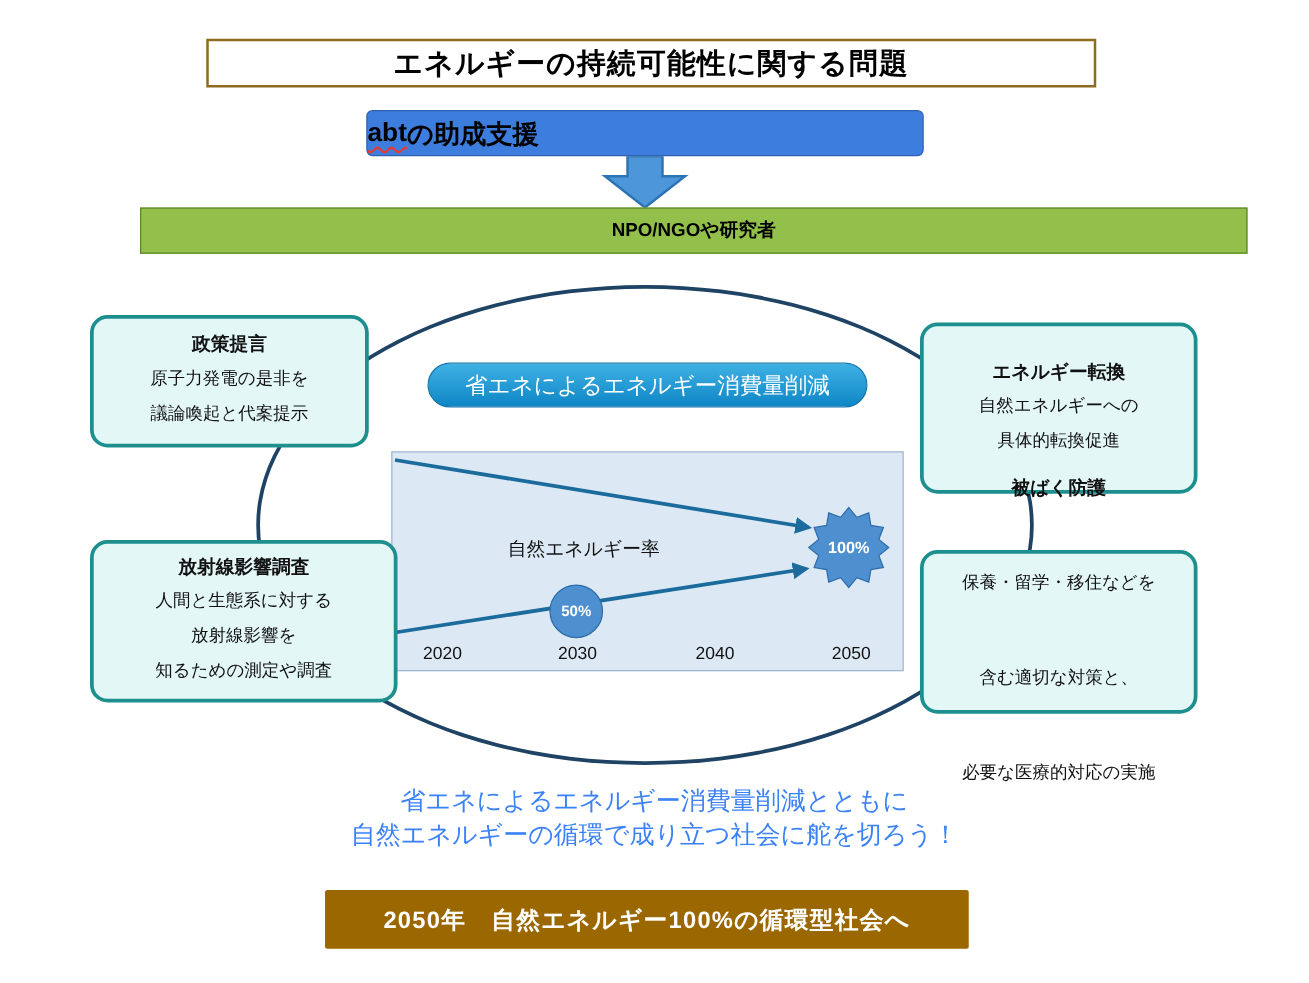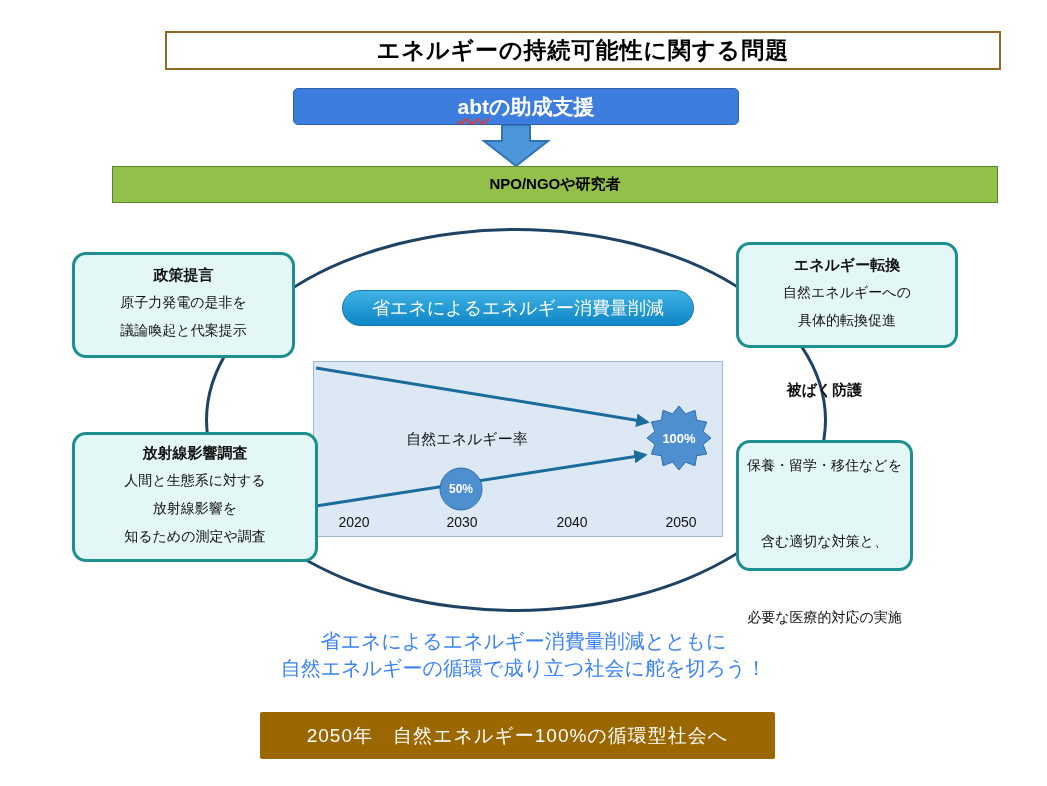--- a/index.html
+++ b/index.html
@@ -1,28 +1,28 @@
 <!DOCTYPE html>
 <html lang="ja" style="--title-border: #8F6B21; --funder-blue: #3D7DDE; --funder-border: #2E62B0; --arrow-fill: #4D96D9; --arrow-border: #2E74B5; --green-bar: #93C04A; --green-border: #59882B; --ellipse-border: #1F4364; --pill-top: #3FB1E3; --pill-bottom: #0E86C6; --teal-border: #1D8F8F; --box-bg: #E4F7F7; --chart-bg: #DCE9F5; --chart-border: #9FB8D1; --chart-line: #1B6B9C; --marker-fill: #4E8FD0; --goal-brown: #9A6700; --wavy-red: #E03C31;"><head>
 <meta charset="utf-8">
 <style>
   * { margin:0; padding:0; box-sizing:border-box; }
   body { background:#ffffff; font-family:"Liberation Sans","DejaVu Sans",sans-serif; }
   .slide { position:relative; width:1047px; height:786px; background:#fff; overflow:hidden; }
   .abs { position:absolute; }
 
-  .title-box { left:165px; top:31px; width:836px; height:39px;
+  .title-box { left:165px; top:31px; width:712px; height:39px;
     border:2px solid var(--title-border,#8F6B21); background:#fff;
     display:flex; align-items:center; justify-content:center;
     font-size:23px; font-weight:bold; color:#000; letter-spacing:1px; }
 
   .funder-btn { left:293px; top:88px; width:446px; height:37px;
     background:var(--funder-blue,#3D7DDE); border:1px solid var(--funder-border,#2E62B0);
-    border-radius:5px; display:flex; align-items:center; justify-content:center;
-    color:#ffffff; font-size:21px; font-weight:bold;padding-left:20px; }
+    border-radius:5px; display:flex; align-items:center; justify-content:flex-start;
+    color:#000000; font-size:21px; font-weight:bold; }
   .funder-hl { text-decoration-line:underline; text-decoration-style:wavy;
     text-decoration-color:var(--wavy-red,#E03C31); text-decoration-thickness:2px;
     text-underline-offset:4px; }
 
   .down-arrow { left:478px; top:125px; }
   .down-arrow polygon { fill:var(--arrow-fill,#4D96D9); stroke:var(--arrow-border,#2E74B5); stroke-width:2; }
 
   .actors-bar { left:72px; top:166px; width:886px; height:37px;
     background:var(--green-bar,#93C04A); border:1px solid var(--green-border,#59882B);
     display:flex; align-items:center; justify-content:center;
@@ -44,33 +44,33 @@
   .burst, .dot { fill:var(--marker-fill,#4E8FD0); stroke:#2F6DA8; stroke-width:1; }
   .burst-label { fill:#fff; font-weight:bold; font-size:13px; text-anchor:middle; }
   .dot-label { fill:#fff; font-weight:bold; font-size:12px; text-anchor:middle; }
   .chart-label { fill:#111; font-size:15px; text-anchor:middle; }
   .year { fill:#111; font-size:14px; text-anchor:middle; }
 
   .corner-box { border:3px solid var(--teal-border,#1D8F8F); border-radius:14px;
     background:var(--box-bg,#E4F7F7); display:flex; flex-direction:column;
     justify-content:center; align-items:center; text-align:center; color:#111; }
   .box-tl { left:72px;  top:252px; width:223px; height:106px;align-items:center; }
-  .box-tr { left:736px; top:242px; width:222px; height:106px; }
+  .box-tr { left:736px; top:258px; width:222px; height:137px; }
   .box-bl { left:72px;  top:432px; width:246px; height:130px; }
-  .box-br { left:736px; top:440px; width:177px; height:131px;gap:48px; }
+  .box-br { left:736px; top:440px; width:222px; height:131px;gap:48px; }
   .box-title { font-size:15px; font-weight:bold; margin-bottom:3px; }
   .box-line { font-size:14px; line-height:28px; font-weight:500; }
 
   .message { left:0; top:628px; width:1047px; text-align:center;
     font-size:20px; line-height:27px; color:#3b82f6; font-weight:500; }
 
   .goal-box { left:260px; top:712px; width:515px; height:47px;
     background:var(--goal-brown,#9A6700); border-radius:2px;
     display:flex; align-items:center; justify-content:center;
-    color:#fff; font-size:19px; font-weight:normal; letter-spacing:1px; }
+    color:#fff; font-size:19px; font-weight:bold; letter-spacing:1px; }
 </style>
 </head>
 <body>
 
 <div class="slide">
 
   <div class="abs title-box">
     <span>エネルギーの持続可能性に関する問題</span>
   </div>
 

